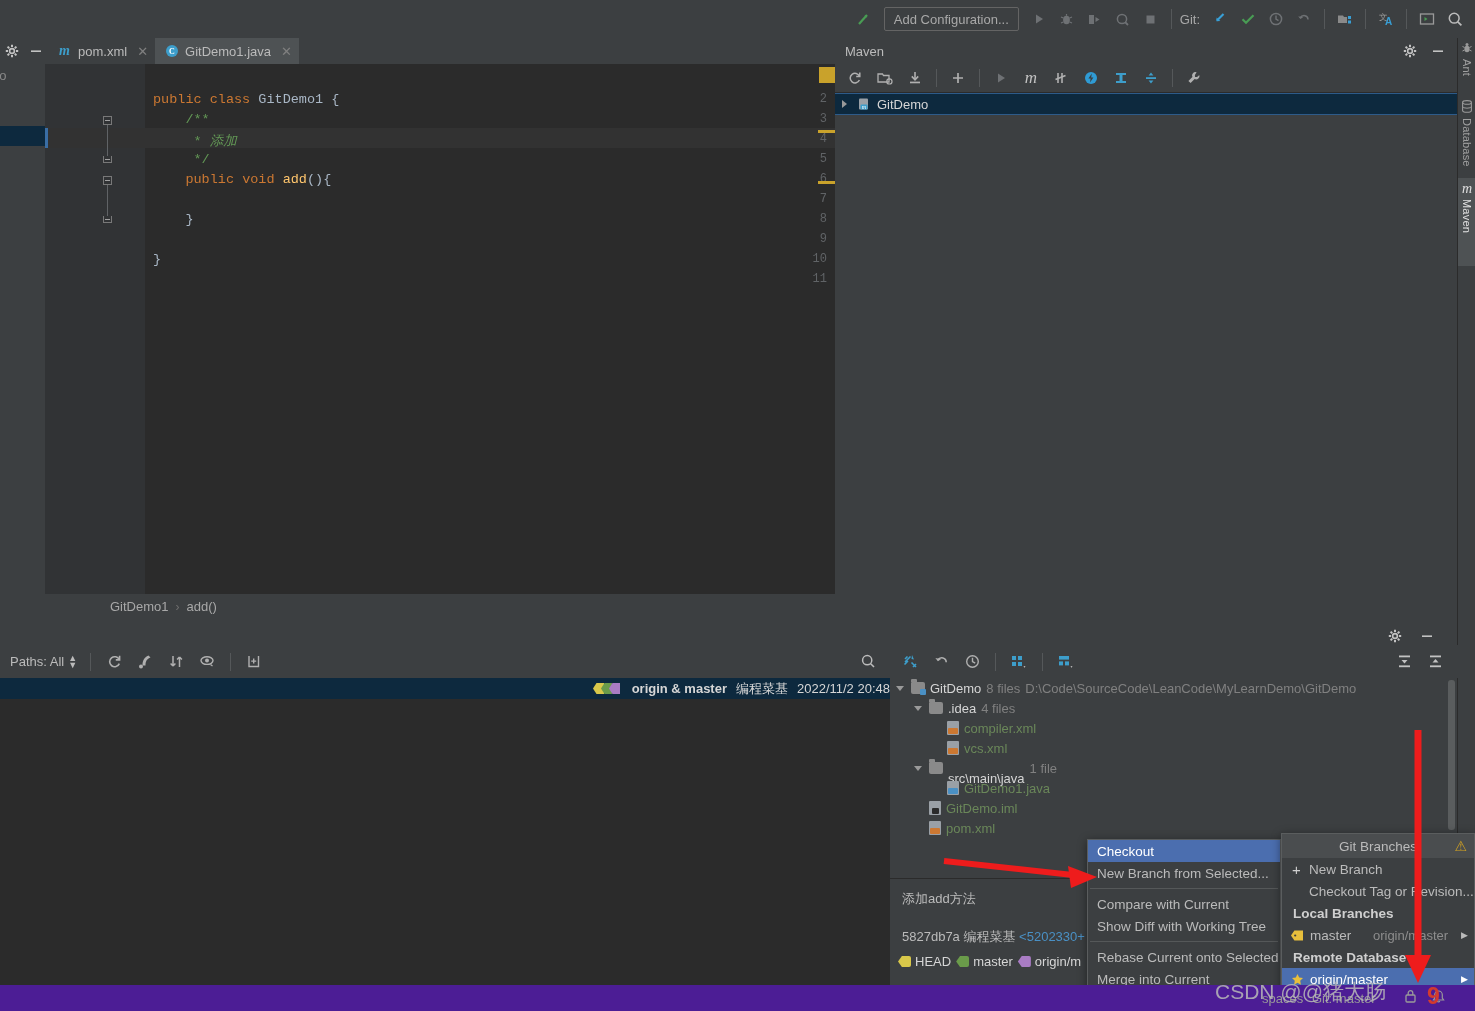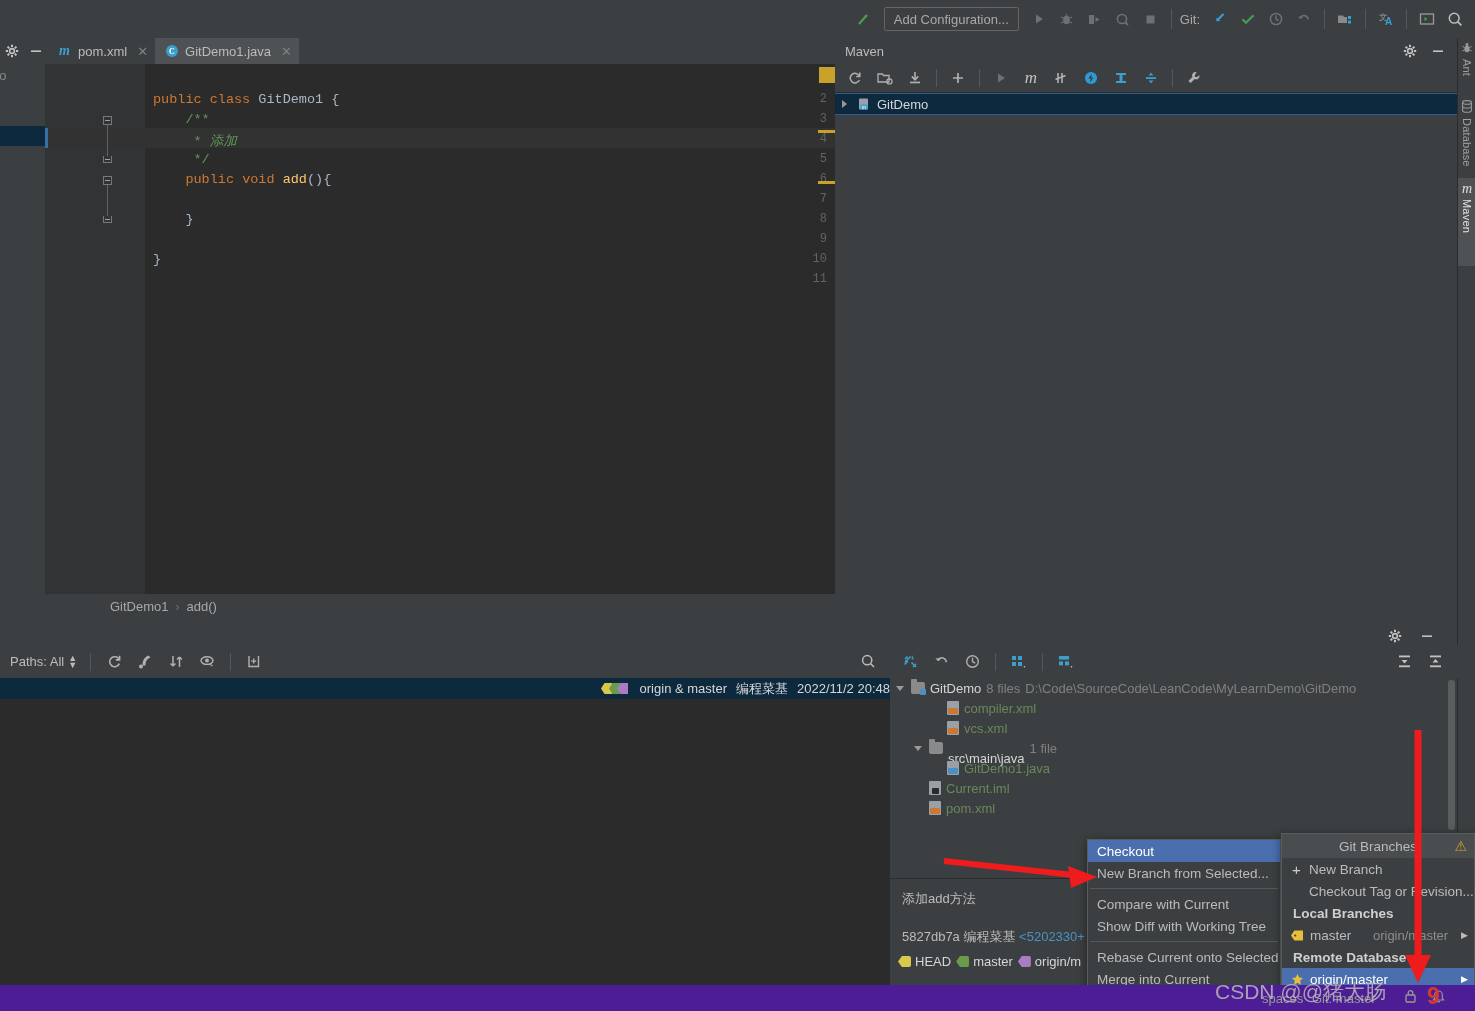--- a/index.html
+++ b/index.html
@@ -567,21 +567,21 @@
 
 <div id="loglist" class="abs">
   <div id="log-sel-row">
     <span style="display:inline-flex;align-items:center;">
       <svg width="30" height="13" viewBox="0 0 30 13">
         <path d="M0 6.5 L3.5 1 L11 1 L11 12 L3.5 12 Z" fill="#d9c84a"></path>
         <path d="M8 6.5 L11.5 1 L19 1 L19 12 L11.5 12 Z" fill="#6a9b4a"></path>
         <path d="M16 6.5 L19.5 1 L27 1 L27 12 L19.5 12 Z" fill="#a97cc4"></path>
       </svg>
     </span>
-    <span style="color:#d6d6d6;">origin &amp; master</span>
+    <span style="color:#d6d6d6;font-weight:bold;">origin &amp; master</span>
     <span style="color:#d6d6d6;">编程菜基</span>
     <span style="color:#d6d6d6;">2022/11/2 20:48</span>
   </div>
 </div>
 
 <div id="vcs-toolbar-r" class="abs">
   <div class="tb-btn">
     <svg width="17" height="17" viewBox="0 0 17 17">
         <path d="M3 9 L8.5 3.5 M5.5 3.5 L3 6 M2.5 11.5 L6 8" stroke="#3d9ecb" stroke-width="1.6" fill="none"></path>
         <path d="M10 2 L12 6.5 L9.5 6 Z" fill="#3d9ecb"></path>
@@ -637,20 +637,26 @@
 </div>
 
 <div id="changedfiles" class="abs">
     <div class="tree-row" style="padding-left: 6px;">
       <span class="tri open"></span>
       <span class="folder vcs"></span>
       <span style="color: rgb(214, 214, 214);">GitDemo</span>
       <span class="cnt">8 files</span>
       <span class="pathtxt">D:\Code\SourceCode\LeanCode\MyLearnDemo\GitDemo</span>
     </div>
+    <div class="tree-row" style="padding-left: 24px;">
+      <span class="tri open"></span>
+      <span class="folder"></span>
+      <span style="color: rgb(214, 214, 214);">.idea</span>
+      <span class="cnt">4 files</span>
+    </div>
     <div class="tree-row" style="padding-left: 42px;">
       <span class="tri" style="visibility: hidden;"></span>
       <span class="fileicon xml"></span>
       <span class="gname">compiler.xml</span>
     </div>
     <div class="tree-row" style="padding-left: 42px;">
       <span class="tri" style="visibility: hidden;"></span>
       <span class="fileicon xml"></span>
       <span class="gname">vcs.xml</span>
     </div>
@@ -661,21 +667,21 @@
       <span class="cnt">1 file</span>
     </div>
     <div class="tree-row" style="padding-left: 42px;">
       <span class="tri" style="visibility: hidden;"></span>
       <span class="fileicon java"></span>
       <span class="gname">GitDemo1.java</span>
     </div>
     <div class="tree-row" style="padding-left: 24px;">
       <span class="tri" style="visibility: hidden;"></span>
       <span class="fileicon iml"></span>
-      <span class="gname">Current.iml</span>
+      <span class="gname">GitDemo.iml</span>
     </div>
     <div class="tree-row" style="padding-left: 24px;">
       <span class="tri" style="visibility: hidden;"></span>
       <span class="fileicon xml"></span>
       <span class="gname">pom.xml</span>
     </div>
     <div style="position: absolute; right: 2px; top: 2px; width: 7px; height: 150px; background: rgb(90, 93, 94); border-radius: 3px;"></div>
   </div>
 
 <div id="commitdetail" class="abs">

